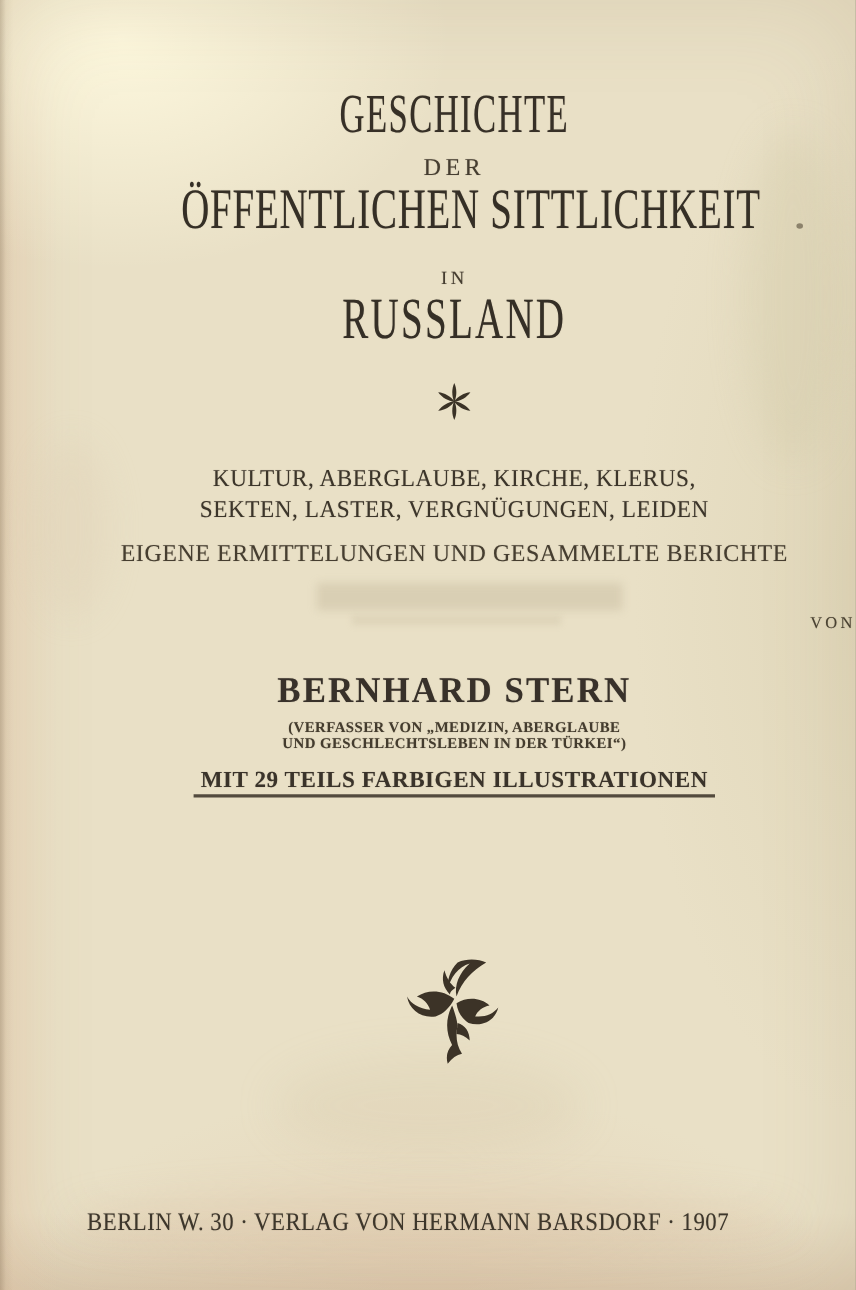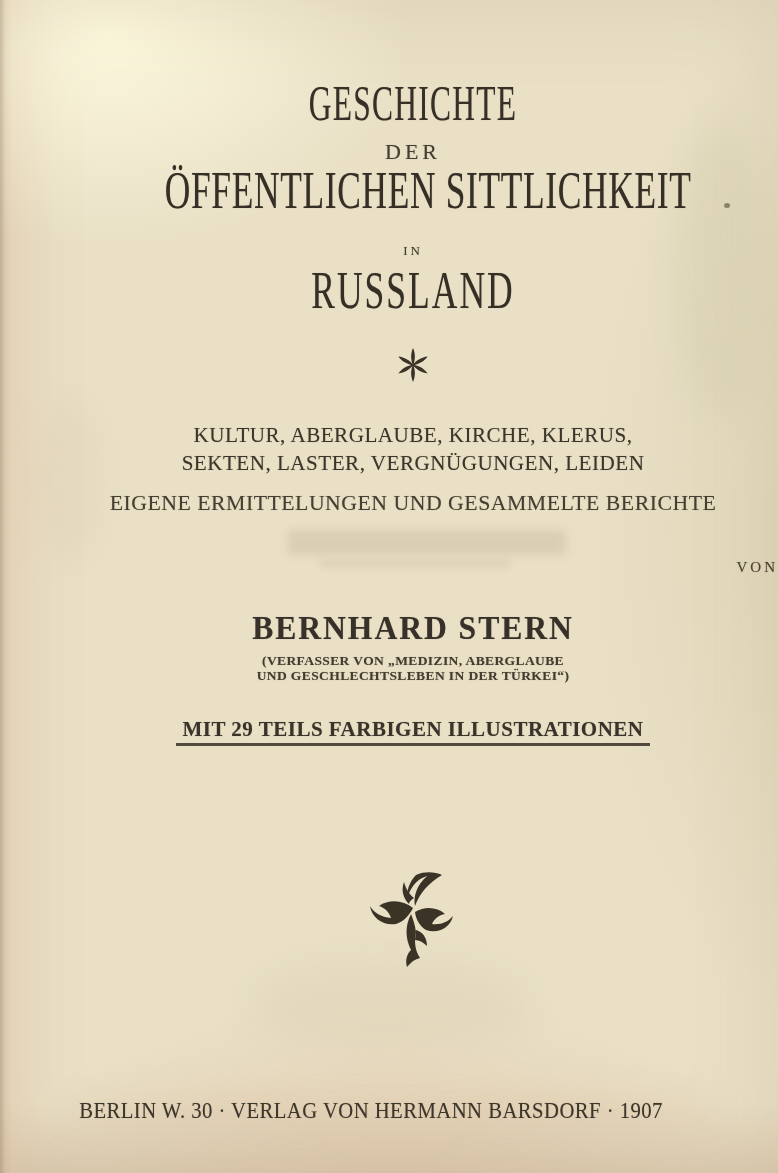--- a/index.html
+++ b/index.html
@@ -56,35 +56,35 @@
   .line {
     position: absolute; left: 0; right: 0;
     text-align: center; white-space: nowrap;
     color: #3a332a; line-height: 1;
     text-shadow: 0 0 1px rgba(58,48,36,0.35);
   }
 
   .t-geschichte { top: 78px;  font-size: 50px; letter-spacing: 2px; transform: scaleX(0.63); color: #373027; }
   .t-der        { top: 141px; font-size: 22px; letter-spacing: 4px; color: #453d30; }
   .t-sittlich   { top: 165px; font-size: 52px; letter-spacing: 1px; transform: scaleX(0.68); color: #352f26; }
-  .t-in         { top: 244px; font-size: 13px; letter-spacing: 3px; color: #453d30; }
+  .t-in         { top: 244px; font-size: 17px; letter-spacing: 3px; color: #453d30; }
   .t-russland   { top: 264px; font-size: 53px; letter-spacing: 3px; transform: scaleX(0.67); color: #352f26; }
 
   .orn-asterisk { position: absolute; left: 0; right: 0; top: 346px; text-align: center; }
 
   .s-line1 { top: 424px; font-size: 22px; letter-spacing: 0.5px; transform: scaleX(0.96); color: #3c352a; }
   .s-line2 { top: 452px; font-size: 22px; letter-spacing: 0.5px; transform: scaleX(0.96); color: #3c352a; }
   .s-line3 { top: 492px; font-size: 22px; letter-spacing: 0.5px; transform: scaleX(0.99); color: #463e30; }
 
   .b-von    { top: 560px; font-size: 15px; letter-spacing: 3px; color: #4a4232; text-align: right; }
   .b-author { top: 612px; font-size: 33px; font-weight: bold; letter-spacing: 2px; transform: scaleX(0.96); color: #38312a; }
   .b-note1  { top: 654px; font-size: 13.5px; font-weight: bold; letter-spacing: 0.4px; color: #443c2e; }
   .b-note2  { top: 669px; font-size: 13.5px; font-weight: bold; letter-spacing: 0.4px; color: #443c2e; }
 
-  .illus { top: 719px; font-size: 21px; font-weight: bold; letter-spacing: 0.5px; color: #3a332a; }
+  .illus { top: 698px; font-size: 21px; font-weight: bold; letter-spacing: 0.5px; color: #3a332a; }
   .illus span {
     display: inline-block;
     border-bottom: 3px solid rgba(56,48,38,0.85);
     padding: 0 6px 3px 6px;
   }
 
   .orn-fleuron { position: absolute; left: 0; right: 0; top: 870px; text-align: center; }
 
   .imprint { top: 1099px; font-size: 23px; letter-spacing: 0.5px; transform: translateX(-18px) scaleX(0.90); color: #3d362b; }
 </style>

